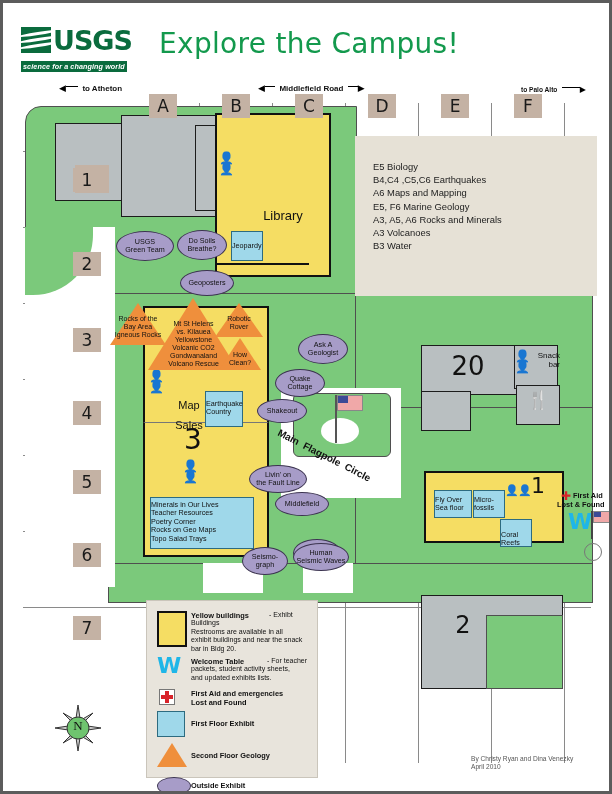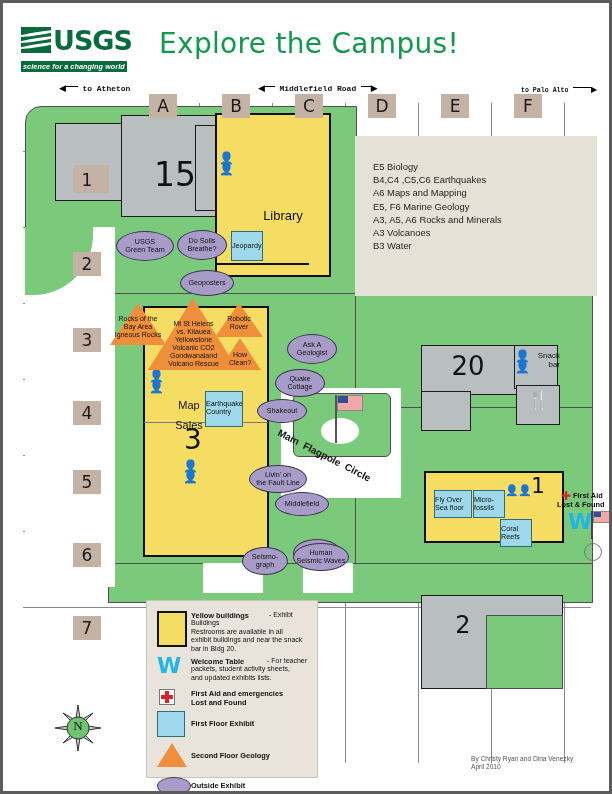--- a/index.html
+++ b/index.html
@@ -12,21 +12,21 @@
   .usgs-word{font-family:"DejaVu Sans",sans-serif;font-weight:bold;font-size:27px;color:#0a6b3d;
              letter-spacing:-1px;line-height:28px;}
   .usgs-tag{font-size:7.2px;font-weight:bold;color:#0a6b3d;font-style:italic;letter-spacing:.1px;
             background:#0a6b3d;color:#fff;padding:1px 2px;display:inline-block;margin-top:1px;}
   .usgs-mark{width:30px;height:26px;background:#0a6b3d;display:inline-block;vertical-align:top;
              margin-right:2px;position:relative;overflow:hidden;}
   .usgs-mark .wv{position:absolute;left:-4px;width:42px;height:3px;background:#fff;
                  border-radius:50%;transform:rotate(-9deg);}
   #map-title{left:0;top:24px;width:612px;text-align:center;font-size:28px;color:#13994d;
              font-family:"DejaVu Sans",sans-serif;letter-spacing:.3px;}
-  .roadlabel{font-size:8px;font-weight:bold;color:#111;white-space:nowrap;font-family:Liberation Mono, monospace;}
+  .roadlabel{font-size:8px;font-weight:bold;color:#111;white-space:nowrap;}
   .arrowline{display:inline-block;vertical-align:middle;height:1px;background:#000;width:26px;}
   
   .gridtab{background:#c4b2a4;color:#1a1a1a;font-size:17px;text-align:center;
            width:28px;height:24px;line-height:24px;font-family:"DejaVu Sans",sans-serif;}
   .gridline{background:#8a8a8a;}
   
   .green{background:#7bc97b;border:1px solid #4f4f4f;}
   .grey{background:#b9bfc1;border:1.5px solid #1c1c1c;}
   .yellow{background:#f5dd63;border:2px solid #111;}
   .bldgnum{font-family:"DejaVu Sans",sans-serif;color:#111;}
@@ -104,38 +104,42 @@
   <div class="abs" style="left:200px;top:560px;width:60px;height:30px;background:#fff;"></div>
   <div class="abs" style="left:300px;top:560px;width:50px;height:30px;background:#fff;"></div>
   <div class="abs" style="left:22px;top:224px;width:90px;height:360px;background:#fff;"></div>
   <div class="abs" style="left:22px;top:224px;width:68px;height:68px;background:#7bc97b;border-radius:0 0 60px 0;"></div>
 
   <div class="abs grey" style="left:52px;top:120px;width:145px;height:76px;"></div>
   <div class="abs" style="left:72px;top:162px;width:34px;height:28px;background:#c4b2a4;"></div>
   <div class="abs bldgnum" style="left:72px;top:165px;width:34px;text-align:center;font-size:17px;">1</div>
 
   <div class="abs grey" style="left:118px;top:112px;width:108px;height:100px;"></div>
-  <div class="abs bldgnum" style="left:118px;top:152px;width:108px;text-align:center;font-size:33px;">15</div>
   <div class="abs grey" style="left:192px;top:122px;width:40px;height:84px;"></div>
 
   <div class="abs yellow" style="left:212px;top:110px;width:112px;height:160px;"></div>
   <div class="abs yellow" style="left:212px;top:110px;width:92px;height:148px;border-right:none;"></div>
   <div class="abs restroom" style="left:216px;top:150px;">👤<br>👤</div>
   <div class="abs" style="left:240px;top:205px;width:80px;text-align:center;font-size:13px;color:#111;">Library</div>
   <div class="abs bluebox" style="left:228px;top:228px;width:32px;height:30px;padding-top:10px;box-sizing:border-box;">Jeopardy</div>
 
   <div class="abs yellow" style="left:140px;top:303px;width:122px;height:247px;"></div>
   <div class="abs yellow" style="left:140px;top:303px;width:122px;height:114px;border-bottom:1px solid #777;"></div>
   <div class="abs restroom" style="left:146px;top:368px;">👤<br>👤</div>
   <div class="abs restroom" style="left:180px;top:458px;">👤<br>👤</div>
   <div class="abs" style="left:160px;top:392px;width:52px;text-align:center;font-size:11px;color:#111;line-height:20px;white-space:pre;">Map
 Sales</div>
   <div class="abs bldgnum" style="left:160px;top:420px;width:60px;text-align:center;font-size:28px;">3</div>
   <div class="abs bluebox" style="left:202px;top:388px;width:38px;height:36px;padding-top:8px;box-sizing:border-box;white-space:pre;">Earthquake
 Country</div>
+  <div class="abs bluebox" style="left:147px;top:494px;width:104px;height:52px;padding-top:3px;box-sizing:border-box;white-space:pre;">Minerals in Our Lives
+Teacher Resources
+Poetry Corner
+Rocks on Geo Maps
+Topo Salad Trays</div>
 
   <div class="abs tri" style="left:107px;top:300px;border-left:28px solid transparent;border-right:28px solid transparent;border-bottom:42px solid #ef8f3c;"></div>
   <div class="abs trilabel" style="left:106px;top:312px;width:58px;white-space:pre;">Rocks of the
 Bay Area
 Igneous Rocks</div>
 
   <div class="abs tri" style="left:145px;top:295px;border-left:45px solid transparent;border-right:45px solid transparent;border-bottom:72px solid #ef8f3c;"></div>
   <div class="abs trilabel" style="left:148px;top:317px;width:85px;white-space:pre;">Mt St Helens
 vs. Kilauea
 Yellowstone
@@ -161,21 +165,21 @@
 bar</div>
   <div class="abs grey" style="left:513px;top:382px;width:42px;height:38px;"></div>
   <div class="abs" style="left:524px;top:386px;font-size:18px;color:#111;">🍴</div>
 
   <div class="abs yellow" style="left:421px;top:468px;width:136px;height:68px;"></div>
   <div class="abs bldgnum" style="left:520px;top:470px;width:30px;text-align:center;font-size:22px;">1</div>
   <div class="abs bluebox" style="left:431px;top:487px;width:38px;height:28px;padding-top:5px;box-sizing:border-box;white-space:pre;">Fly Over
 Sea floor</div>
   <div class="abs bluebox" style="left:470px;top:487px;width:32px;height:28px;padding-top:5px;box-sizing:border-box;white-space:pre;">Micro-
 fossils</div>
-  <div class="abs bluebox" style="left:497px;top:516px;width:32px;height:28px;padding-top:5px;box-sizing:border-box;white-space:pre;">Coral
+  <div class="abs bluebox" style="left:497px;top:516px;width:32px;height:28px;padding-top:11px;box-sizing:border-box;white-space:pre;">Coral
 Reefs</div>
   <div class="abs restroom" style="left:502px;top:482px;font-size:11px;">👤👤</div>
 
   <div class="abs grey" style="left:418px;top:592px;width:140px;height:92px;"></div>
   <div class="abs bldgnum" style="left:440px;top:608px;width:40px;text-align:center;font-size:24px;">2</div>
   <div class="abs green" style="left:483px;top:612px;width:75px;height:72px;"></div>
 
   <div class="abs" style="left:278px;top:385px;width:120px;height:110px;background:#fff;"></div>
   <div class="abs green" style="left:290px;top:390px;width:96px;height:62px;border-radius:6px;"></div>
   <div class="abs" style="left:318px;top:415px;width:38px;height:26px;background:#fff;border-radius:50%;"></div>
@@ -183,21 +187,21 @@
   <div class="abs" style="left:334px;top:392px;width:24px;height:14px;background:#f0a8a8;border:1px solid #888;">
     <div style="width:10px;height:7px;background:#3b4a96;"></div>
   </div>
   <div class="abs flagpole-text" style="left:278px;top:424px;width:130px;transform:rotate(27deg);transform-origin:left top;white-space:pre;">Main  Flagpole  Circle</div>
 
   <div class="abs oval" style="left:113px;top:228px;width:58px;height:30px;white-space:pre;">USGS
 Green Team</div>
   <div class="abs oval" style="left:174px;top:227px;width:50px;height:30px;white-space:pre;">Do Soils
 Breathe?</div>
   <div class="abs oval" style="left:177px;top:267px;width:54px;height:26px;">Geoposters</div>
-  <div class="abs oval" style="left:284px;top:331px;width:50px;height:30px;white-space:pre;">Ask A
+  <div class="abs oval" style="left:295px;top:331px;width:50px;height:30px;white-space:pre;">Ask A
 Geologist</div>
   <div class="abs oval" style="left:272px;top:366px;width:50px;height:28px;white-space:pre;">Quake
 Cottage</div>
   <div class="abs oval" style="left:254px;top:396px;width:50px;height:24px;">Shakeout</div>
   <div class="abs oval" style="left:246px;top:462px;width:58px;height:28px;white-space:pre;">Livin' on
 the Fault Line</div>
   <div class="abs oval" style="left:272px;top:489px;width:54px;height:24px;">Middlefield</div>
   <div class="abs oval" style="left:290px;top:536px;width:48px;height:28px;white-space:pre;">Safer
 Buildings</div>
   <div class="abs oval" style="left:239px;top:544px;width:46px;height:28px;white-space:pre;">Seismo-

